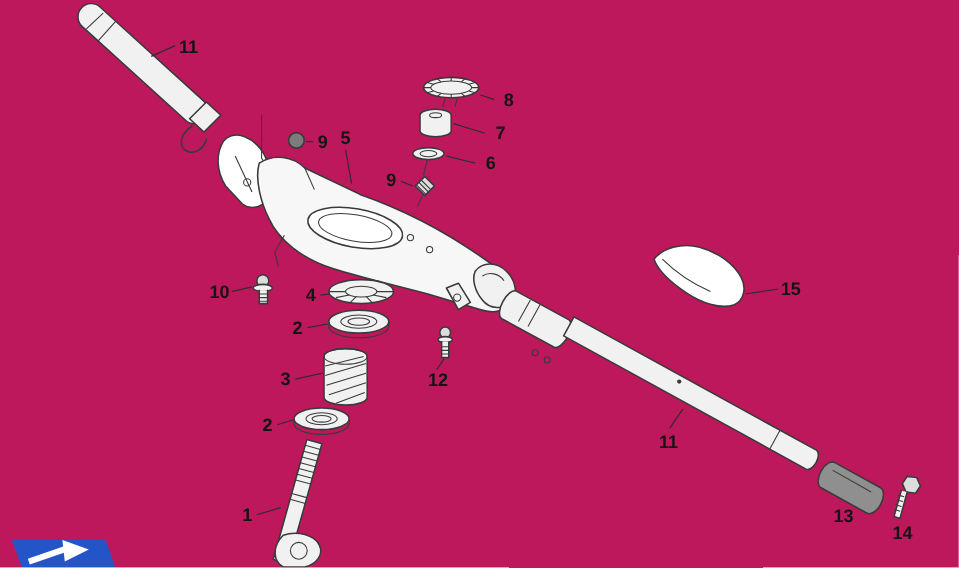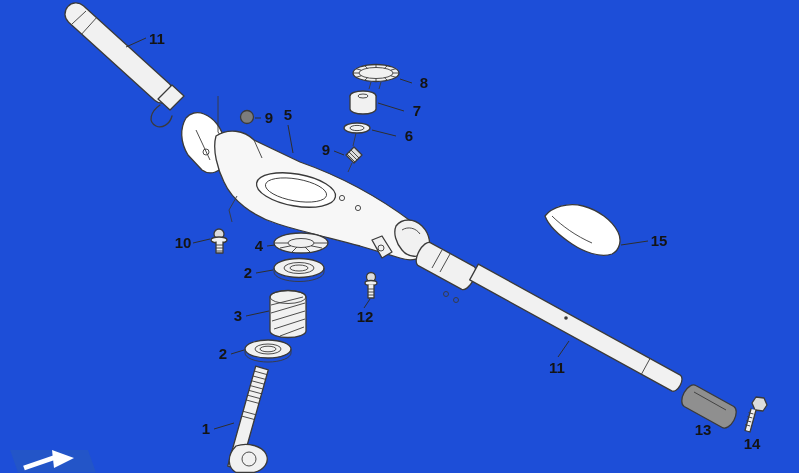--- a/index.html
+++ b/index.html
@@ -1,19 +1,19 @@
 <!DOCTYPE html>
 <html><head>
 <meta charset="utf-8">
 <style>
   html,body{margin:0;padding:0;background:#fff;}
   #stage{
     position:relative;
     width:799px;height:473px;
-    background:#1d4ed8;
+    background:#be185d;
     overflow:hidden;
     font-family:"Liberation Sans", sans-serif;
   }
   svg{display:block;}
   .outline{stroke:#3a3a3a;stroke-width:1.3;fill:none;stroke-linejoin:round;stroke-linecap:round;}
   .fill-white{fill:#ffffff;}
   .fill-light{fill:#f1f1f1;}
   .fill-mid{fill:#dcdcdc;}
   .fill-dark{fill:#8f8f8f;}
   .thin{stroke:#3a3a3a;stroke-width:0.9;fill:none;}

